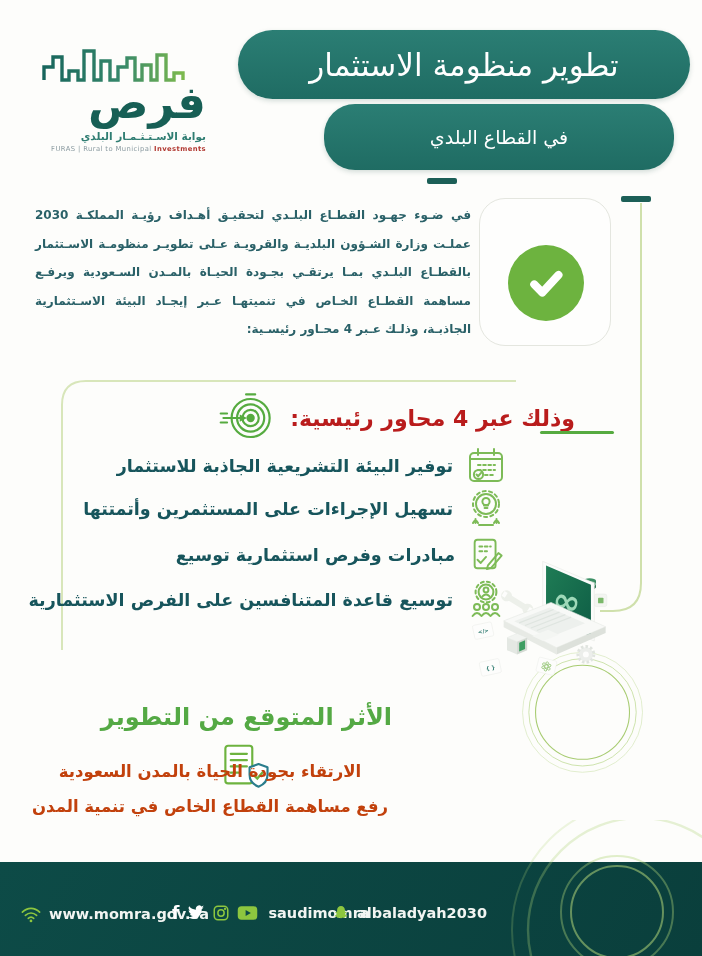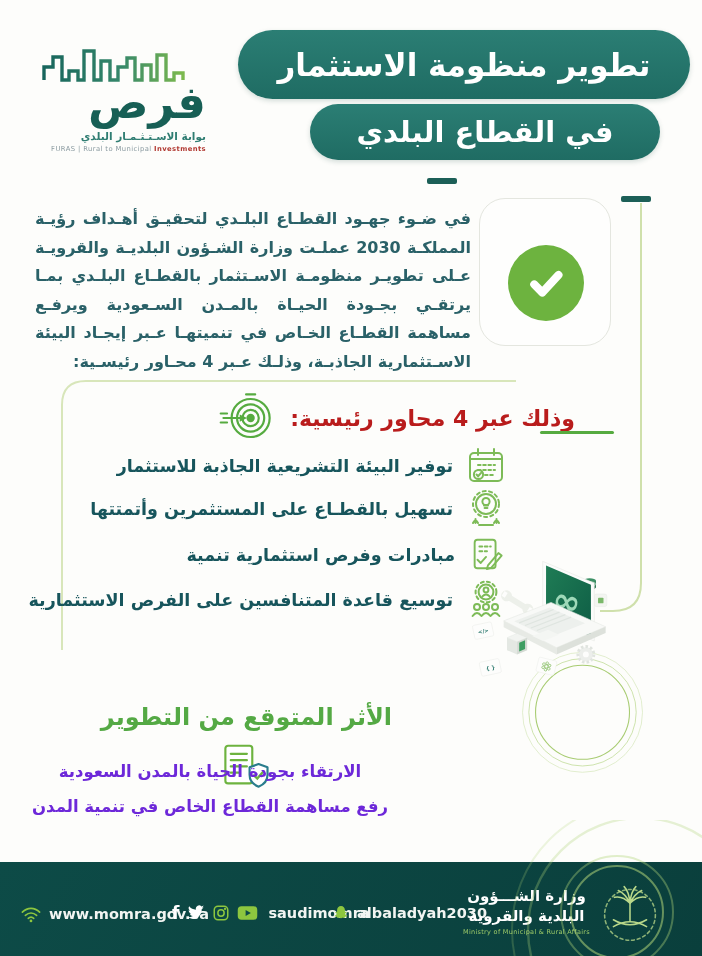--- a/index.html
+++ b/index.html
@@ -11,51 +11,51 @@
   
   #decor{left:0;top:0;z-index:0;pointer-events:none;}
 
   
   .logo-block{left:34px;top:36px;width:172px;z-index:2;text-align:right;}
   .logo-name{font-size:45px;font-weight:bold;color:#175f55;line-height:1.04;margin-top:-2px;}
   .logo-tag-ar{font-size:10.5px;font-weight:bold;color:#2f7d72;letter-spacing:1px;margin-top:3px;}
   .logo-tag-en{font-size:6.8px;color:#8a9aa0;margin-top:3px;letter-spacing:.4px;}
   .logo-tag-en b{color:#b23b34;}
 
-  .title-pill{background:linear-gradient(180deg,#2b7e74,#1f6c63);color:#fff;font-weight:bold;
+  .title-pill{background:linear-gradient(180deg,#2b7e74,#1f6c63);color:#fff;font-weight:normal;
               display:flex;align-items:center;justify-content:center;direction:rtl;z-index:2;
               box-shadow:0 2px 5px rgba(20,70,60,.18);}
   .pill1{left:238px;top:30px;width:452px;height:69px;border-radius:35px;font-size:31px;}
-  .pill2{left:310px;top:104px;width:350px;height:56px;border-radius:31px;font-size:29px;}
+  .pill2{left:324px;top:104px;width:350px;height:66px;border-radius:31px;font-size:19px;}
 
   
   .dash{height:6px;width:30px;background:#1c5f57;border-radius:2px;z-index:2;}
   .dash1{left:427px;top:178px;}
   .dash2{left:621px;top:196px;}
   .intro-par{left:35px;top:189px;width:436px;direction:rtl;text-align:justify;z-index:2;
-             font-size:16px;line-height:28.5px;font-weight:bold;color:#2a6168;}
+             font-size:12px;line-height:28.5px;font-weight:bold;color:#2a6168;}
   .check-card{left:479px;top:198px;width:130px;height:146px;border:1.5px solid #e4e6df;
               border-radius:26px;background:#fefefd;z-index:1;}
   .check-circle{left:508px;top:245px;width:76px;height:76px;border-radius:50%;background:#6db33f;z-index:2;
                 display:flex;align-items:center;justify-content:center;}
 
   
   .axes-head{right:127px;top:390px;display:flex;direction:rtl;align-items:center;gap:14px;z-index:2;}
   .axes-head-label{font-size:22px;font-weight:bold;color:#b91c1c;white-space:nowrap;}
   .head-underline{left:540px;top:431px;width:74px;height:3px;background:#56ab40;border-radius:2px;z-index:2;}
 
   .axis-row{right:196px;display:flex;direction:rtl;align-items:center;gap:13px;z-index:2;}
   .axis-row .lbl{font-size:17.5px;font-weight:bold;color:#17555c;white-space:nowrap;}
   .r1{top:446px;} .r2{top:489px;} .r3{top:536px;} .r4{top:580px;}
 
   
   .impact-head{right:310px;top:703px;display:flex;direction:rtl;align-items:center;gap:10px;z-index:2;flex-direction:column;}
   .impact-head-label{font-size:24px;font-weight:bold;color:#54a944;white-space:nowrap;}
   .impact-items{left:20px;top:762px;width:380px;text-align:center;direction:rtl;z-index:2;}
-  .impact-item{font-size:16.5px;font-weight:bold;color:#6d28d9;margin-bottom:16px;}
+  .impact-item{font-size:16.5px;font-weight:bold;color:#c2410c;margin-bottom:16px;}
 
   
   #illustration{left:380px;top:555px;z-index:1;pointer-events:none;}
   #footer-arcs{left:380px;top:820px;z-index:5;pointer-events:none;}
 
   
   .footer{left:0;top:862px;width:702px;height:94px;z-index:2;
           background:linear-gradient(120deg,#0d4b47,#0a3f3c);}
   .f-group{position:absolute;display:flex;align-items:center;gap:7px;color:#f2f5f2;
            font-size:14.5px;font-weight:bold;z-index:6;}
@@ -143,33 +143,33 @@
     <svg width="40" height="40" viewBox="0 0 40 40">
       <g fill="none" stroke="#7dbb57" stroke-width="2" stroke-linecap="round">
         <circle cx="20" cy="15" r="10"></circle>
         <circle cx="20" cy="15" r="13" stroke-dasharray="3 3.4"></circle>
         <circle cx="20" cy="12.5" r="3.6"></circle>
           <path d="M18 16.5 h4 M18.6 19 h2.8"></path>
         <path d="M7 34 q2.5-5 5-0 M28 34 q2.5-5 5-0 M9.5 34 v-4 M30.5 34 v-4"></path>
         <path d="M13 36 h14"></path>
       </g>
     </svg>
-    <span class="lbl" dir="rtl">تسهيل بالقطـاع على المستثمرين وأتمتتها</span>
+    <span class="lbl" dir="rtl">تسهيل الإجراءات على المستثمرين وأتمتتها</span>
   </div>
 
   <div class="abs axis-row r3">
     <svg width="38" height="38" viewBox="0 0 40 40">
       <g fill="none" stroke="#7dbb57" stroke-width="2" stroke-linecap="round" stroke-linejoin="round">
         <rect x="7" y="4" width="22" height="30" rx="3"></rect>
         <path d="M12 11 h12 M12 16 h8" stroke-dasharray="3 2.6"></path>
         <path d="M10 25 l3.4 3.4 l5.6-6.4"></path>
         <path d="M21 31 l11-13 l3.4 2.6 l-11 13 l-4.6 1.2 z"></path>
       </g>
     </svg>
-    <span class="lbl" dir="rtl">مبادرات وفرص استثمارية تنمية</span>
+    <span class="lbl" dir="rtl">مبادرات وفرص استثمارية توسيع</span>
   </div>
 
   <div class="abs axis-row r4">
     <svg width="40" height="40" viewBox="0 0 40 40">
       <g fill="none" stroke="#7dbb57" stroke-width="2" stroke-linecap="round">
         <circle cx="20" cy="12" r="7.4"></circle>
         <circle cx="20" cy="12" r="10.4" stroke-dasharray="3 3.2"></circle>
         <circle cx="20" cy="10" r="2.4"></circle>
           <path d="M16.4 16.4 q3.6-4 7.2 0"></path>
         <circle cx="11" cy="27" r="3"></circle>
@@ -314,36 +314,20 @@
       <span>saudimomra</span>
     </div>
 
     <div class="f-group f-snap">
       <svg width="18" height="18" viewBox="0 0 24 24">
         <path d="M12 2.6c3.2 0 5.2 2.4 5.2 5.4v2.2c.9.5 1.8.4 2.6.6-.3 1.2-1.5 1.7-2.5 2.2.7 1.6 2 2.3 3.4 2.6-.5 1-2 1.3-3.3 1.5-.2.8-.4 1.4-1.2 1.4-.7 0-1.3-.3-2.2-.3-.8 0-1.3.9-2 .9s-1.2-.9-2-.9c-.9 0-1.5.3-2.2.3-.8 0-1-.6-1.2-1.4-1.3-.2-2.8-.5-3.3-1.5 1.4-.3 2.7-1 3.4-2.6-1-.5-2.2-1-2.5-2.2.8-.2 1.7-.1 2.6-.6V8C6.8 5 8.8 2.6 12 2.6z" fill="#8dc63f"></path>
       </svg>
       <span>albaladyah2030</span>
     </div>
 
-    <div class="ministry">
-      <div class="ministry-text" dir="rtl">
-        <div class="ministry-ar">وزارة الشـــؤون</div>
-        <div class="ministry-ar">البلدية والقروية</div>
-        <div class="ministry-en">Ministry of Municipal &amp; Rural Affairs</div>
-      </div>
-      <svg width="60" height="82" viewBox="0 0 58 84">
-        <g fill="none" stroke="#b9d88a" stroke-width="1.6" stroke-linecap="round">
-          <circle cx="29" cy="46" r="26" stroke-dasharray="3 3" opacity=".75"></circle>
-          <path d="M29 34 V52"></path>
-          <path d="M29 34 Q21 26 13 28 M29 34 Q24 24 17 21 M29 34 Q28 22 23 17
-                   M29 34 Q34 24 41 21 M29 34 Q37 26 45 28 M29 34 Q30 22 35 17"></path>
-          <path d="M12 58 Q29 48 46 58 M12 51 Q29 61 46 51"></path>
-        </g>
-      </svg>
-    </div>
   </div>
 
   <svg id="footer-arcs" class="abs" width="322" height="136" viewBox="380 820 322 136">
     <g fill="none">
       <circle cx="617" cy="912" r="46" stroke="rgba(176,212,120,.55)" stroke-width="2"></circle>
       <circle cx="617" cy="912" r="56" stroke="rgba(176,212,120,.38)" stroke-width="2"></circle>
       <circle cx="640" cy="930" r="112" stroke="rgba(176,212,120,.3)" stroke-width="2.4"></circle>
       <circle cx="640" cy="930" r="128" stroke="rgba(176,212,120,.22)" stroke-width="2"></circle>
     </g>
   </svg>

